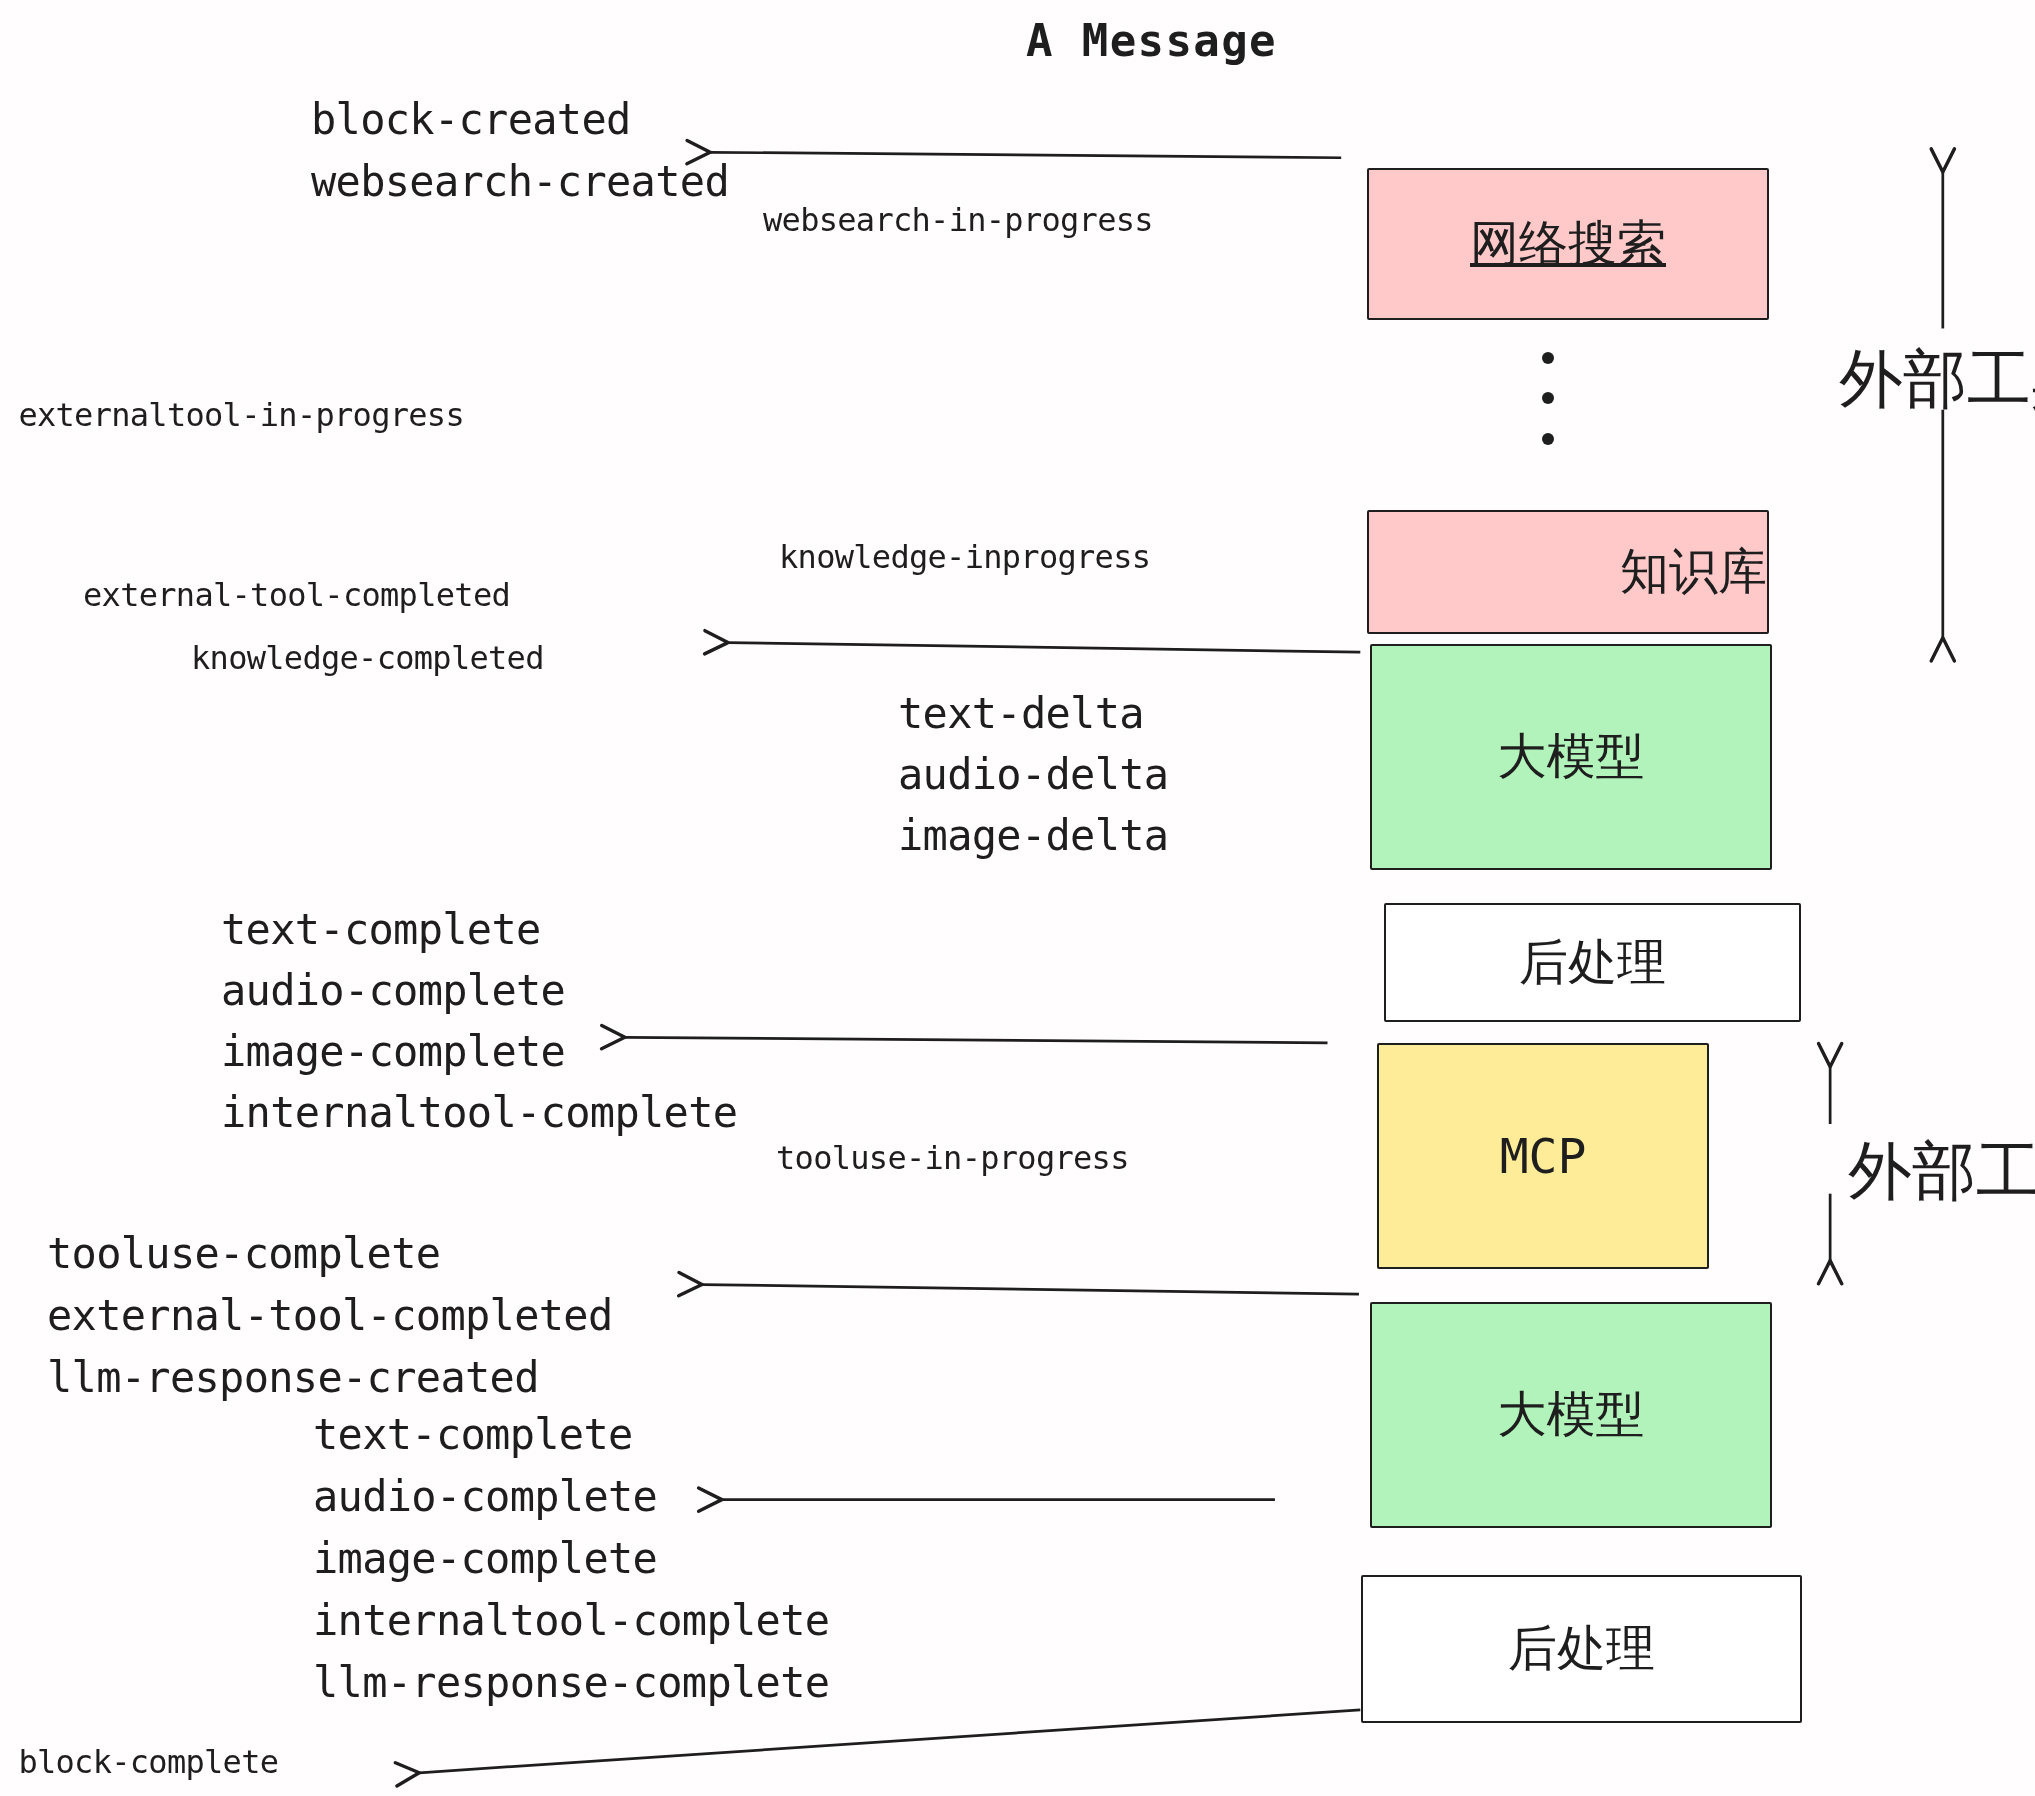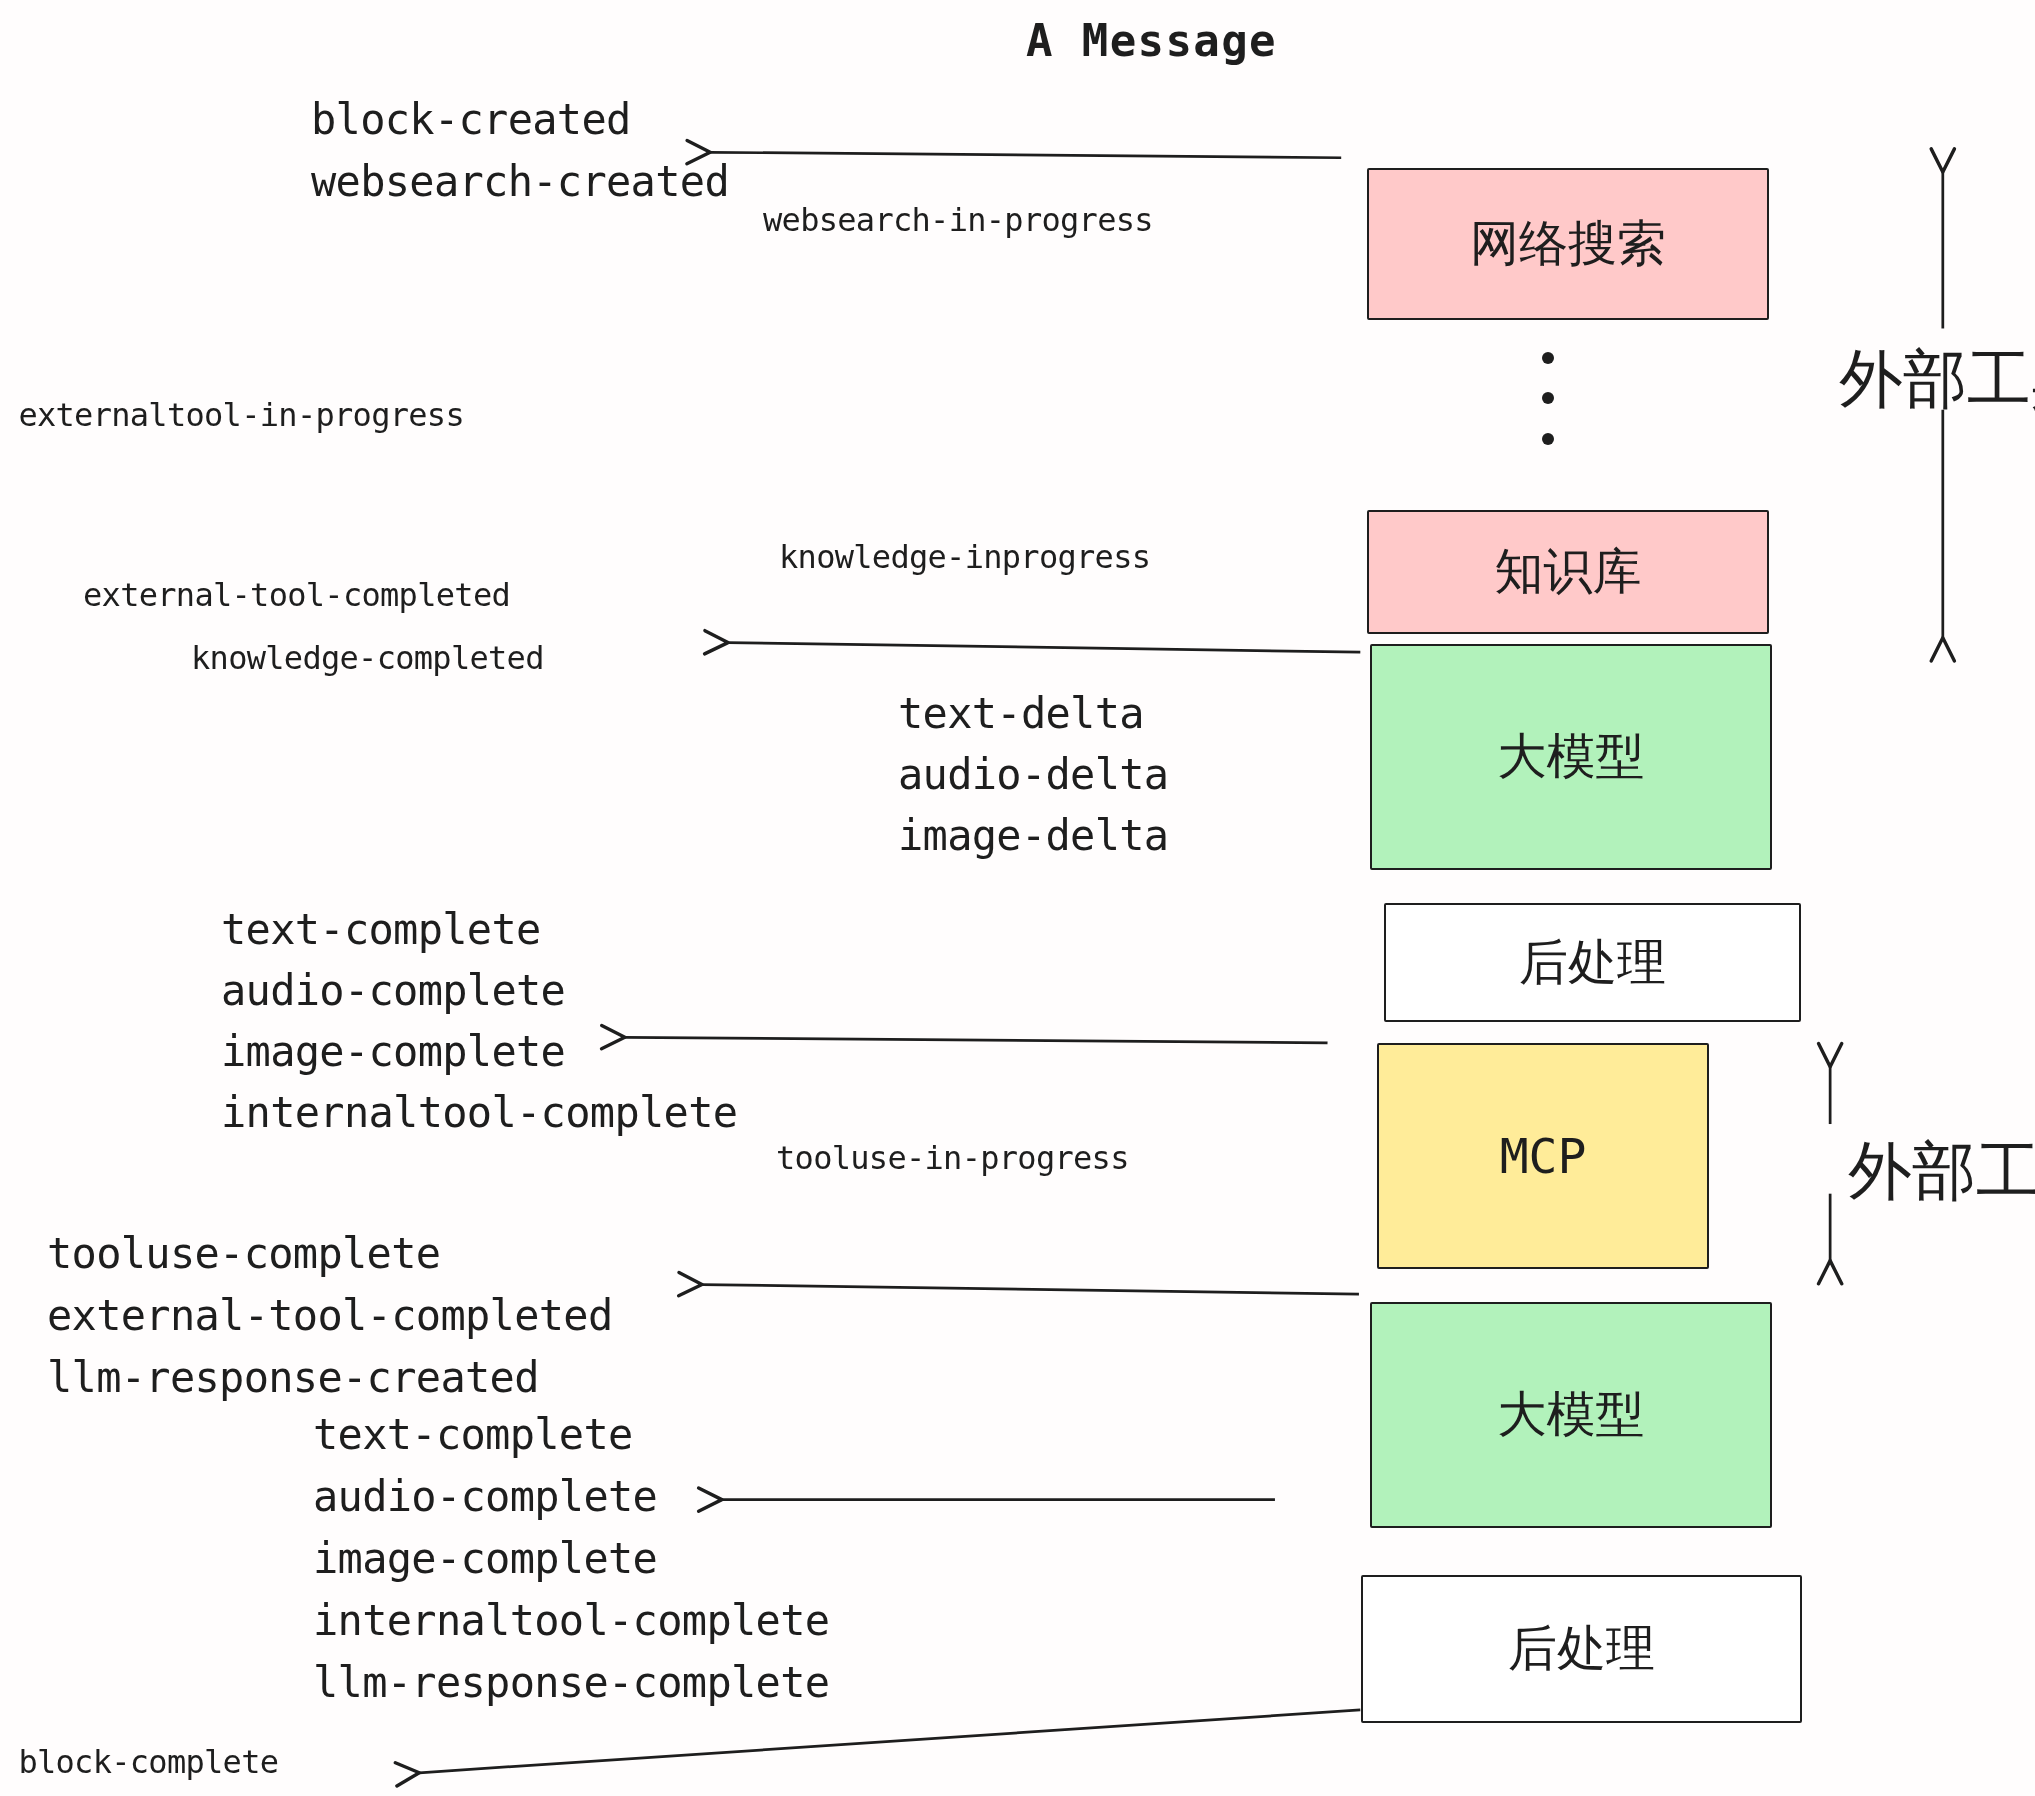--- a/index.html
+++ b/index.html
@@ -127,29 +127,29 @@
   <div class="ev-group" style="left:313px; top:1404px;">
     <div>text-complete</div>
     <div>audio-complete</div>
     <div>image-complete</div>
     <div>internaltool-complete</div>
     <div>llm-response-complete</div>
   </div>
 
   <div class="ev" style="left:18.4px; top:1743px;">block-complete</div>
 
-  <div class="box" style="left:1367px; top:168px; width:402px; height:152px; background:#ffc9c9;">
+  <div class="box" style="left:1367px; top:168px; width:402px; height:152px; background:#ffc9c9;text-decoration:underline;">
     <span>网络搜索</span>
   </div>
 
   <div class="dot" style="left:1542px; top:352px;"></div>
   <div class="dot" style="left:1542px; top:392px;"></div>
   <div class="dot" style="left:1542px; top:433px;"></div>
 
-  <div class="box" style="left:1367px; top:510px; width:402px; height:124px; background:#ffc9c9;">
+  <div class="box" style="left:1367px; top:510px; width:402px; height:124px; background:#ffc9c9;justify-content:flex-end;">
     <span>知识库</span>
   </div>
 
   <div class="box" style="left:1370px; top:644px; width:402px; height:226px; background:#b2f2bb;">
     <span>大模型</span>
   </div>
 
   <div class="box" style="left:1384px; top:903px; width:417px; height:119px; background:#ffffff;">
     <span>后处理</span>
   </div>

